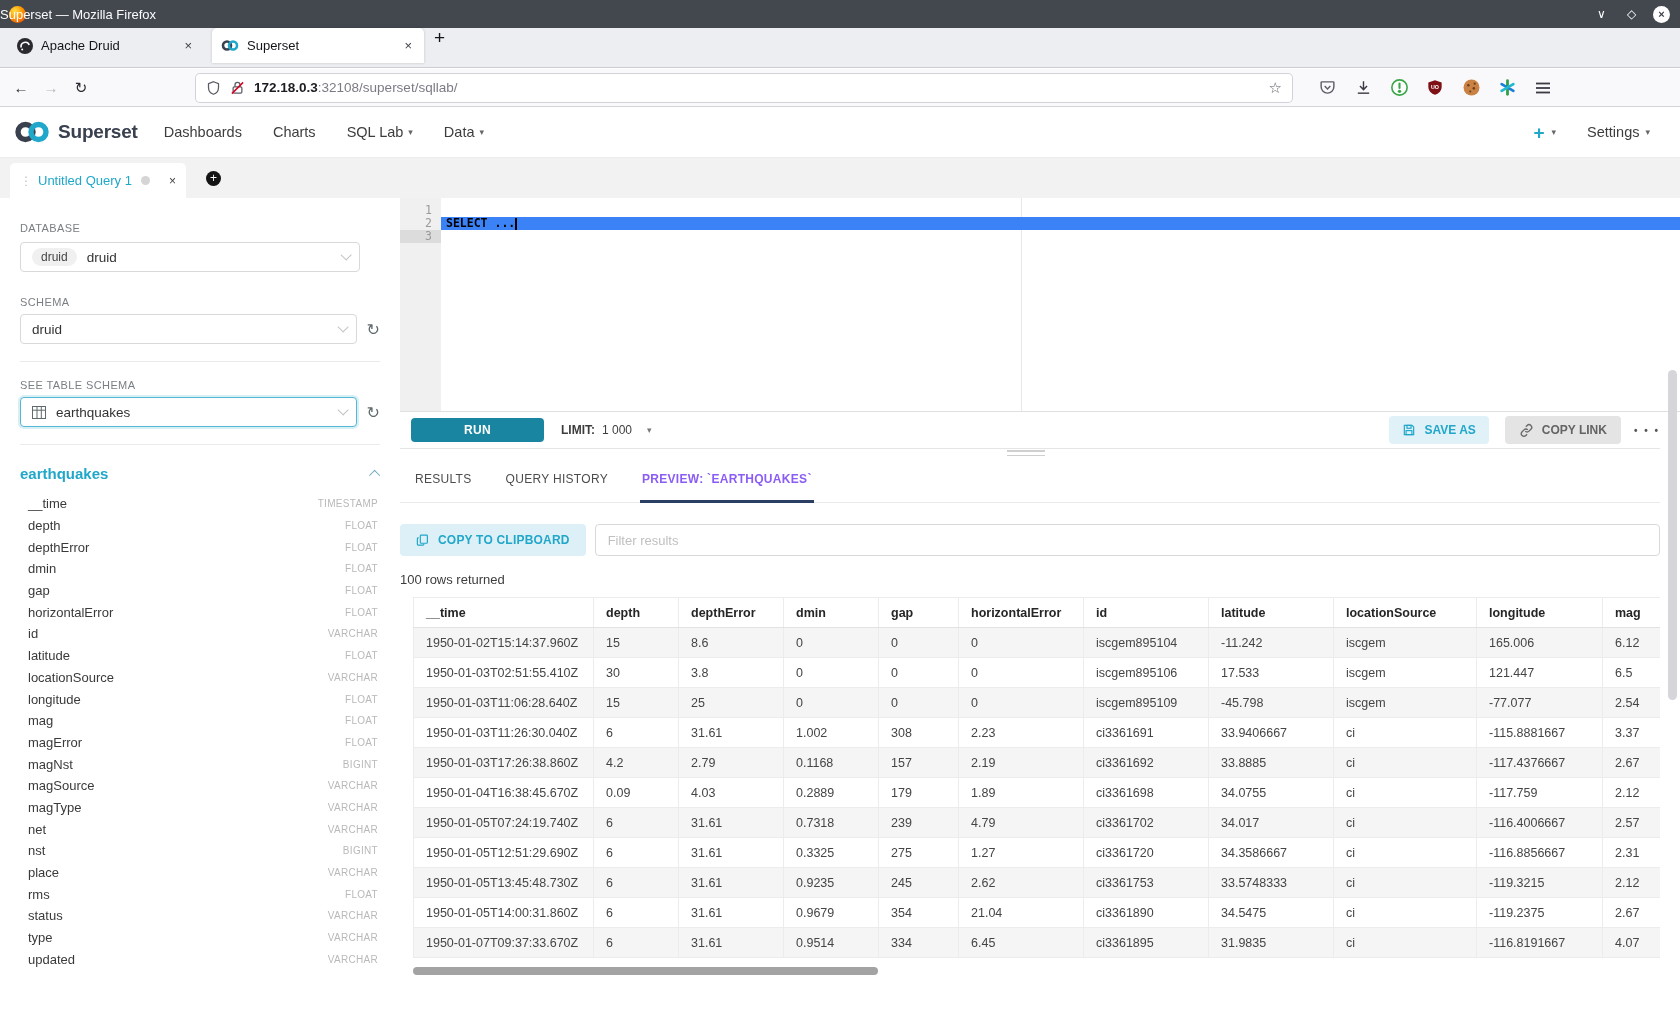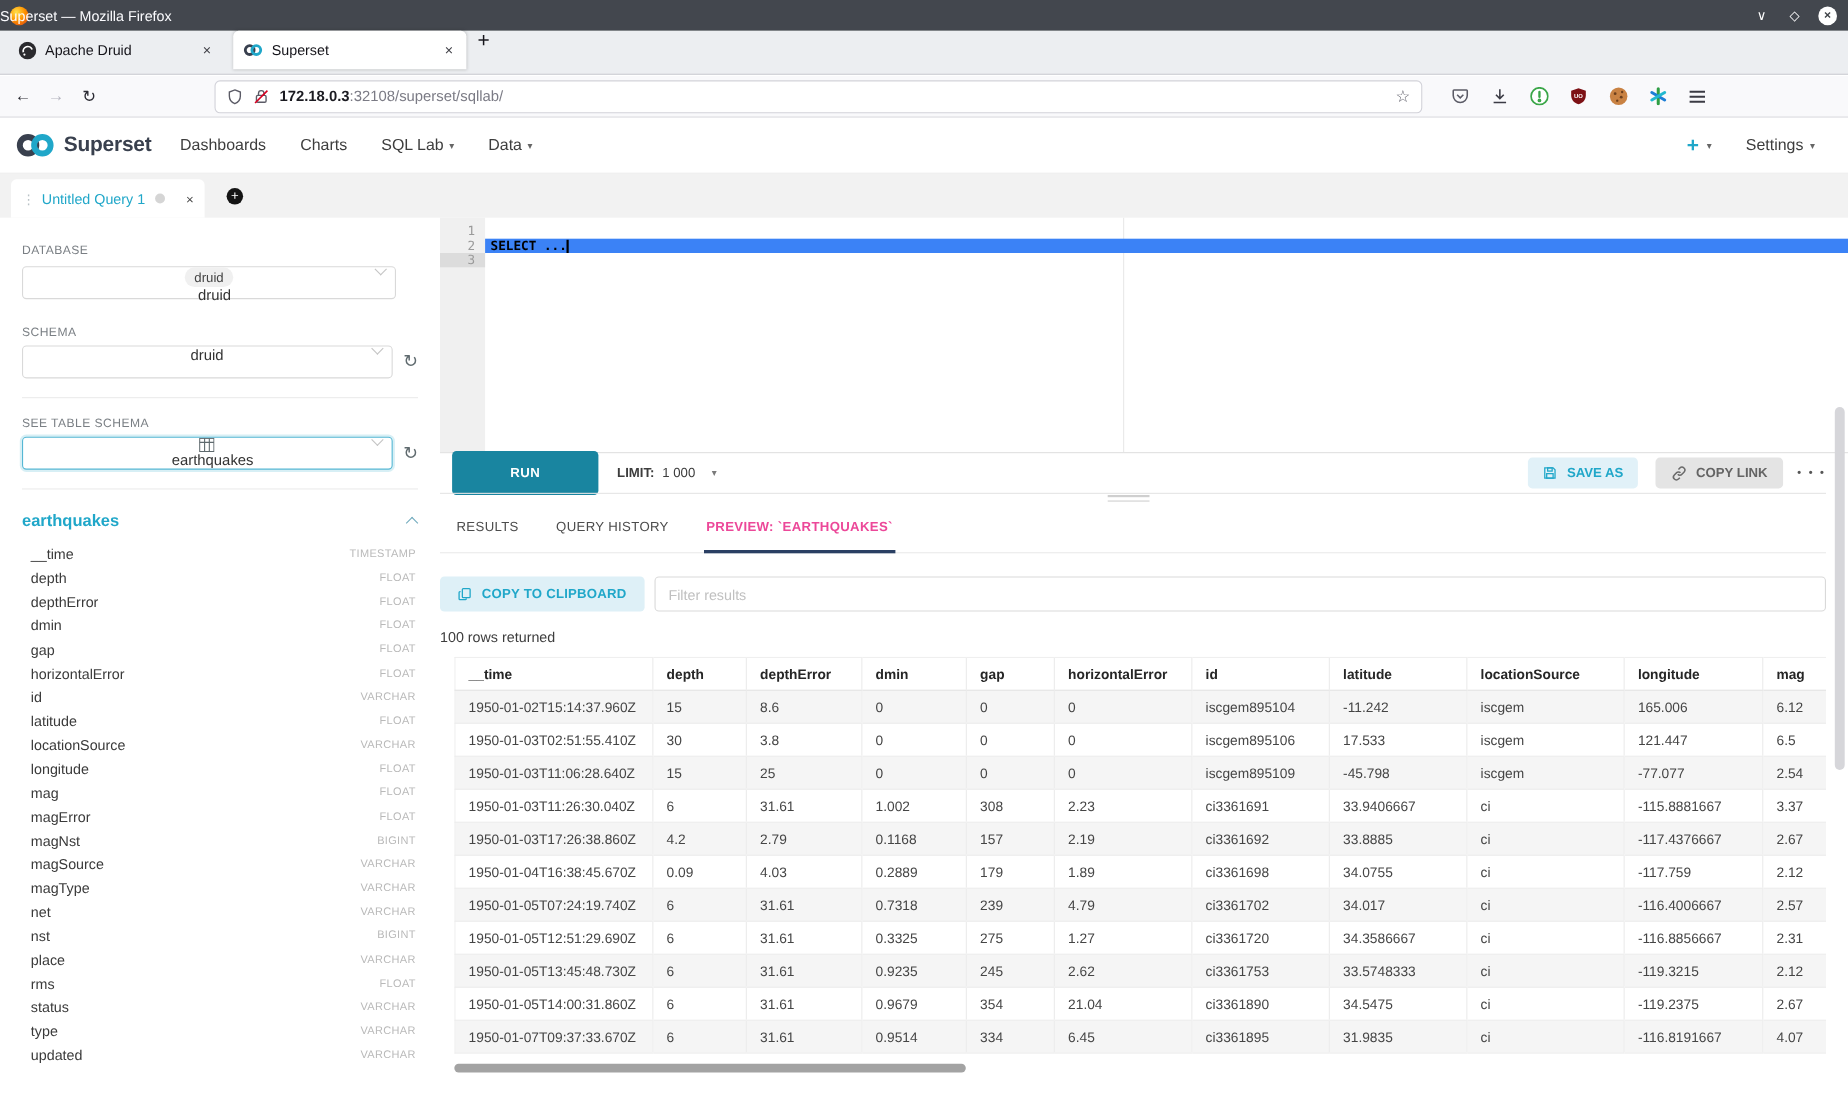--- a/index.html
+++ b/index.html
@@ -61,21 +61,21 @@
   .qadd { position:absolute; left:206px; top:13px; width:15px; height:15px; background:#141414;
     border-radius:50%; color:#fff; font-size:12px; line-height:14px; text-align:center; }
 
   
   .content { position:absolute; top:198px; left:0; right:0; bottom:0; }
 
   .sidebar { position:absolute; left:0; top:0; bottom:0; width:400px; background:#fff; padding:0 20px; }
   .flabel2 { font-size:11px; color:#7a7f84; letter-spacing:.4px; }
   .selrow { display:flex; align-items:center; }
   .selbox { width:340px; height:30px; border:1px solid #d9d9d9; border-radius:4px; background:#fff;
-    display:flex; align-items:center; padding:0 11px; position:relative;flex-direction:column; }
+    display:flex; align-items:center; padding:0 11px; position:relative; }
   .selbox .chev { position:absolute; right:11px; width:8px; height:8px; border-right:1.4px solid #c4c4c4;
     border-bottom:1.4px solid #c4c4c4; transform:rotate(45deg) translateY(-3px); }
   .selbox.focus { border-color:#55b7d4; box-shadow:0 0 0 2px rgba(32,167,201,.18); }
   .pill { background:#f0f0f0; border-radius:10px; padding:2px 9px; font-size:12px; color:#454545; }
   .selval { font-size:13.5px; color:#333; margin-left:10px; }
   .selval.solo { margin-left:0; }
   .refresh { margin-left:10px; font-size:16px; color:#5f6a6e; }
   .sdivider { height:1px; background:#ebebeb; width:360px; }
   .eq-head { display:flex; align-items:center; width:360px; }
   .eq-title { color:#20a7c9; font-size:15px; font-weight:bold; }
@@ -96,38 +96,38 @@
   .elines { margin-left:41px; padding-top:6px; position:relative; z-index:1; }
   .eline { height:13px; padding-left:5px; white-space:pre; color:#000; }
   .eline.comment { color:#8f918b; font-style:italic; }
   .eline.activel { background:#3b82f6; }
   .kw { font-weight:bold; }
   .cursor { display:inline-block; width:1.5px; height:12px; background:#000; vertical-align:middle; }
   .print-margin { position:absolute; left:621px; top:0; bottom:0; width:1px; background:#e8e8e8; }
 
   .run-toolbar { position:absolute; top:214px; left:0; height:36px; right:20px; display:flex;
     align-items:center; padding-left:11px; }
-  .run-btn { width:133px; height:40px; background:#1985a0; border-radius:4px; color:#fff;
+  .run-btn { width:133px; height:24px; background:#1985a0; border-radius:4px; color:#fff;
     font-size:12px; font-weight:bold; letter-spacing:.4px; display:flex; align-items:center; justify-content:center; }
   .limit { display:flex; align-items:center; margin-left:17px; font-size:12px; color:#3d3d3d; }
   .limit .lv { margin-left:7px; }
   .limit .caret { margin-left:15px; color:#7a7a7a; }
   .saveas { margin-left:auto; height:28px; border-radius:4px; background:#e1f1f8; color:#20a7c9;
     font-size:12px; font-weight:bold; display:flex; align-items:center; gap:8px; padding:0 13px; }
   .copylink { margin-left:16px; height:28px; border-radius:4px; background:#e4e4e4; color:#646464;
     font-size:12px; font-weight:bold; display:flex; align-items:center; gap:8px; padding:0 14px; }
   .moredots { margin-left:13px; color:#555; font-size:10px; letter-spacing:2px; font-weight:bold; }
 
   .drag-handle { position:absolute; top:252px; left:607px; width:38px; }
   .drag-handle div { height:1.5px; background:#cfcfcf; margin-bottom:3px; }
 
   .south { position:absolute; top:250px; left:0; right:20px; bottom:0; border-top:1px solid #e5e5e5; }
   .stabs { height:54px; border-bottom:1px solid #eaeaea; display:flex; align-items:flex-end; padding-left:15px; }
   .stab { margin-right:34px; padding-bottom:16px; font-size:12px; color:#4c4c4c; letter-spacing:.3px; position:relative; }
-  .stab.active { color:#ec4899; font-weight:bold; }
+  .stab.active { color:#8b5cf6; font-weight:bold; }
   .stab.active::after { content:""; position:absolute; left:-2px; right:-2px; bottom:-1px; height:3px; background:#2a3f63; }
   .copyrow { margin-top:21px; display:flex; align-items:center; }
   .copybtn { height:32px; background:#def0f7; border-radius:4px; color:#20a7c9; font-size:12px;
     font-weight:bold; display:flex; align-items:center; gap:9px; padding:0 16px; letter-spacing:.2px; }
   .filterin { flex:1; margin-left:9px; height:32px; border:1px solid #d9d9d9; border-radius:4px;
     padding:0 12px; font-size:13px; color:#444; font-family:"Liberation Sans", sans-serif; outline:none; }
   .filterin::placeholder { color:#c0c0c0; }
   .rowsret { margin-top:16px; font-size:13px; color:#3d3d3d; }
   .twrap { margin-top:10px; margin-left:13px; overflow:hidden; }
   table.results { border-collapse:collapse; table-layout:fixed; width:1247px; }

